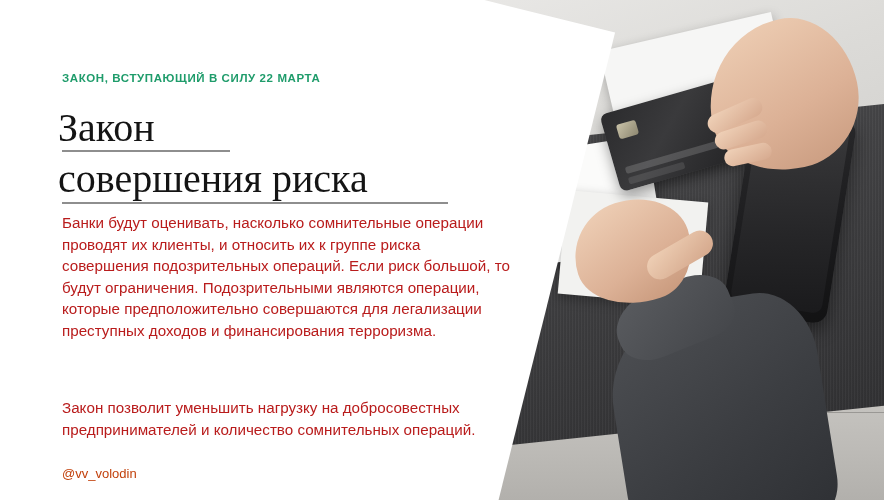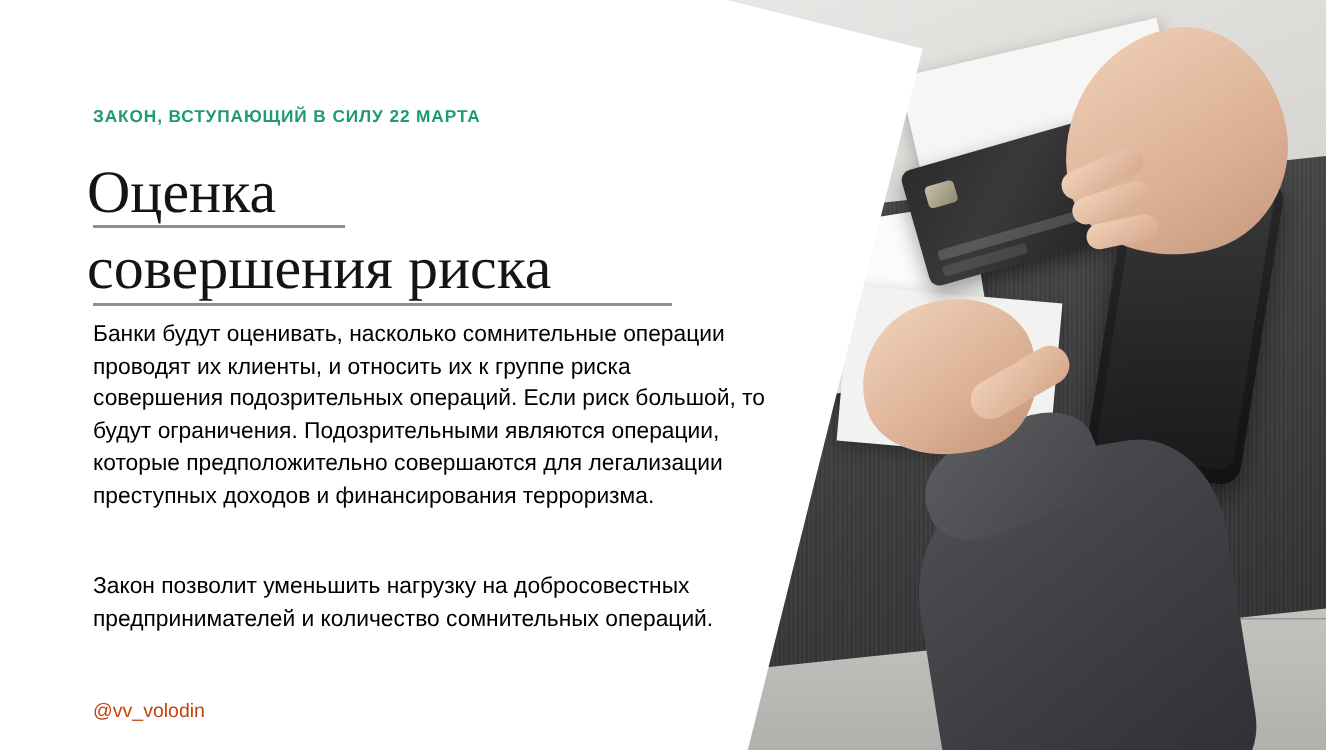--- a/index.html
+++ b/index.html
@@ -262,24 +262,24 @@
   .tu2 { top: 202px; left: 62px; width: 386px; }
 
   .body-p {
     position: absolute;
     left: 62px;
     width: 448px;
     margin: 0;
     font-family: "Liberation Sans", sans-serif;
     font-size: 15.2px;
     line-height: 1.42;
-    color: #000000;
+    color: #b91c1c;
   }
   .body-p1 { top: 212px; }
-  .body-p2 { top: 380px; }
+  .body-p2 { top: 397px; }
 
   .handle {
     position: absolute;
     left: 62px;
     top: 466px;
     font-size: 13px;
     color: #c2410c;
     font-family: "Liberation Sans", sans-serif;
   }
 </style>
@@ -322,21 +322,21 @@
     <div class="arm-cuff"></div>
     <div class="hand-lower"></div>
     <div class="thumb"></div>
 
     <div class="photo-wedge"></div>
   </div>
 
   <div class="content">
     <div class="kicker">ЗАКОН, ВСТУПАЮЩИЙ В СИЛУ 22 МАРТА</div>
 
-    <h1 class="title title-l1">Оценка</h1>
+    <h1 class="title title-l1">Закон</h1>
     <div class="title-underline tu1"></div>
 
     <h1 class="title title-l2">совершения риска</h1>
     <div class="title-underline tu2"></div>
 
     <p class="body-p body-p1">Банки будут оценивать, насколько сомнительные операции проводят их клиенты, и относить их к группе риска совершения подозрительных операций. Если риск большой, то будут ограничения. Подозрительными являются операции, которые предположительно совершаются для легализации преступных доходов и финансирования терроризма.</p>
     <p class="body-p body-p2">Закон позволит уменьшить нагрузку на добросовестных предпринимателей и количество сомнительных операций.</p>
 
     <div class="handle">@vv_volodin</div>
   </div>

